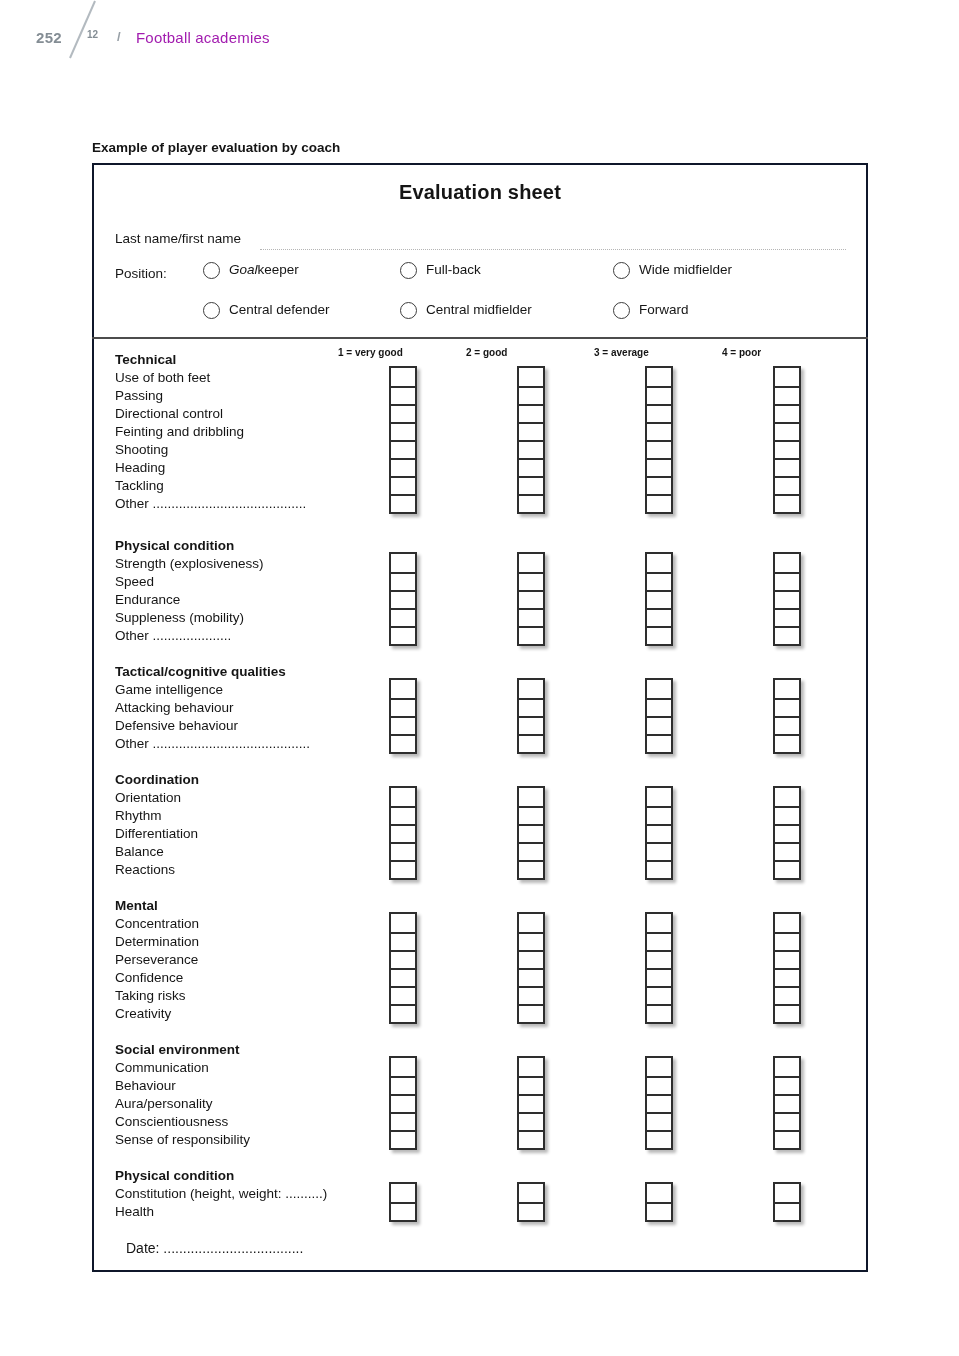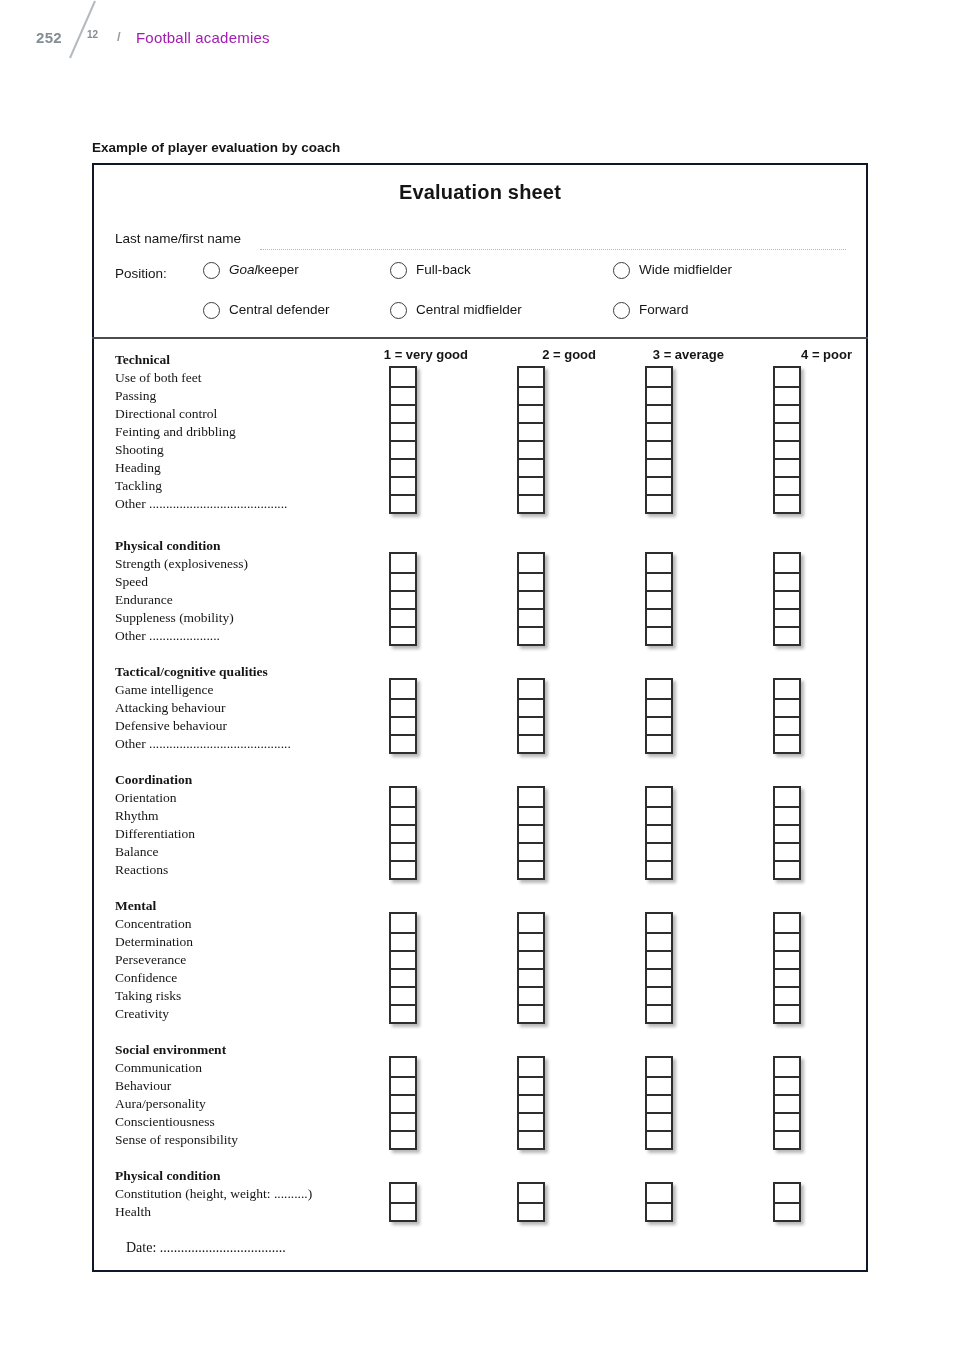--- a/index.html
+++ b/index.html
@@ -21,33 +21,33 @@
   .form-title{position:absolute;left:0;right:0;top:16px;text-align:center;
         font-size:20px;font-weight:bold;letter-spacing:.2px;}
 
   .name-label{position:absolute;left:21px;top:66px;font-size:13.5px;}
   .name-dots{position:absolute;left:166px;top:62px;width:586px;height:22px;
         border-bottom:1.5px dotted #b5b5b5;}
 
   .pos-label{position:absolute;left:21px;top:101px;font-size:13.5px;}
   .pos-opt{position:absolute;display:flex;align-items:flex-start;gap:9px;font-size:13.5px;white-space:nowrap;}
   .pos-opt.r0{top:97px}.pos-opt.r1{top:137px}
-  .pos-opt.c0{left:109px}.pos-opt.c1{left:296px}.pos-opt.c2{left:519px}
+  .pos-opt.c0{left:109px}.pos-opt.c1{left:306px}.pos-opt.c2{left:519px}
   .radio{width:15px;height:15px;border:1.6px solid #3d3d3d;border-radius:50%;
         background:#fff;flex:0 0 auto;}
   .it{font-style:italic;}
 
   .divider{position:absolute;left:-2px;right:-2px;top:172px;height:2px;background:#4c4c4c;}
 
-  .rhdr{position:absolute;top:182px;width:130px;text-align:right;
-        font-size:13px;font-weight:bold;white-space:nowrap;}
+  .rhdr{position:absolute;top:182px;width:130px;text-align:left;
+        font-size:10px;font-weight:bold;white-space:nowrap;}
   .rhdr.c0{left:244px}.rhdr.c1{left:372px}.rhdr.c2{left:500px}.rhdr.c3{left:628px}
 
   
-  .sections{position:absolute;left:0;right:0;top:186px;font-family:Liberation Serif, serif;}
+  .sections{position:absolute;left:0;right:0;top:186px;}
   .section{position:relative;padding-left:21px;margin-bottom:18px;}
   .section.first{margin-bottom:24px;}
   .sec-title{font-size:13.5px;font-weight:bold;line-height:18px;height:18px;white-space:nowrap;}
   .item{font-size:13.5px;line-height:18px;height:18px;white-space:nowrap;}
   .boxes{position:absolute;top:15px;width:28px;box-sizing:border-box;
         border:2px solid #2e2e2e;background:#fff;
         box-shadow:3px 3px 3px rgba(0,0,0,.28);}
   .boxes.col0{left:295px}.boxes.col1{left:423px}.boxes.col2{left:551px}.boxes.col3{left:679px}
   .cell{height:18px;box-sizing:border-box;}
   .cell + .cell{border-top:2px solid #2e2e2e;}

